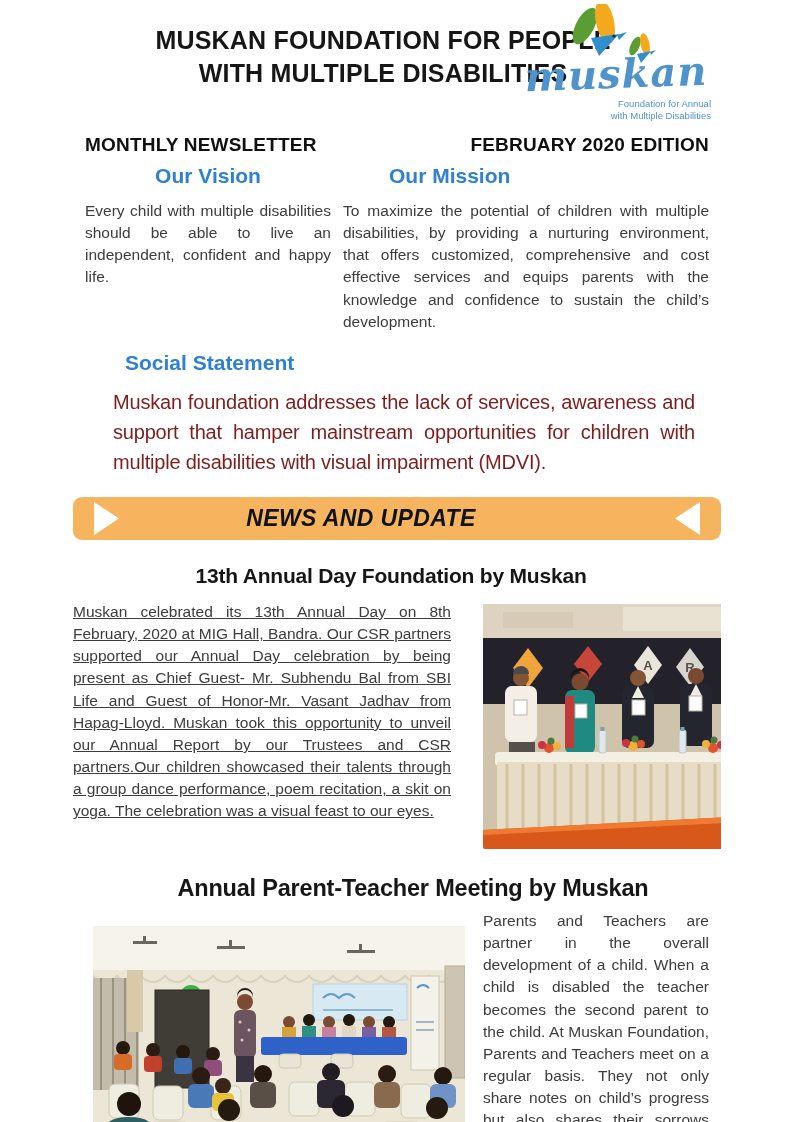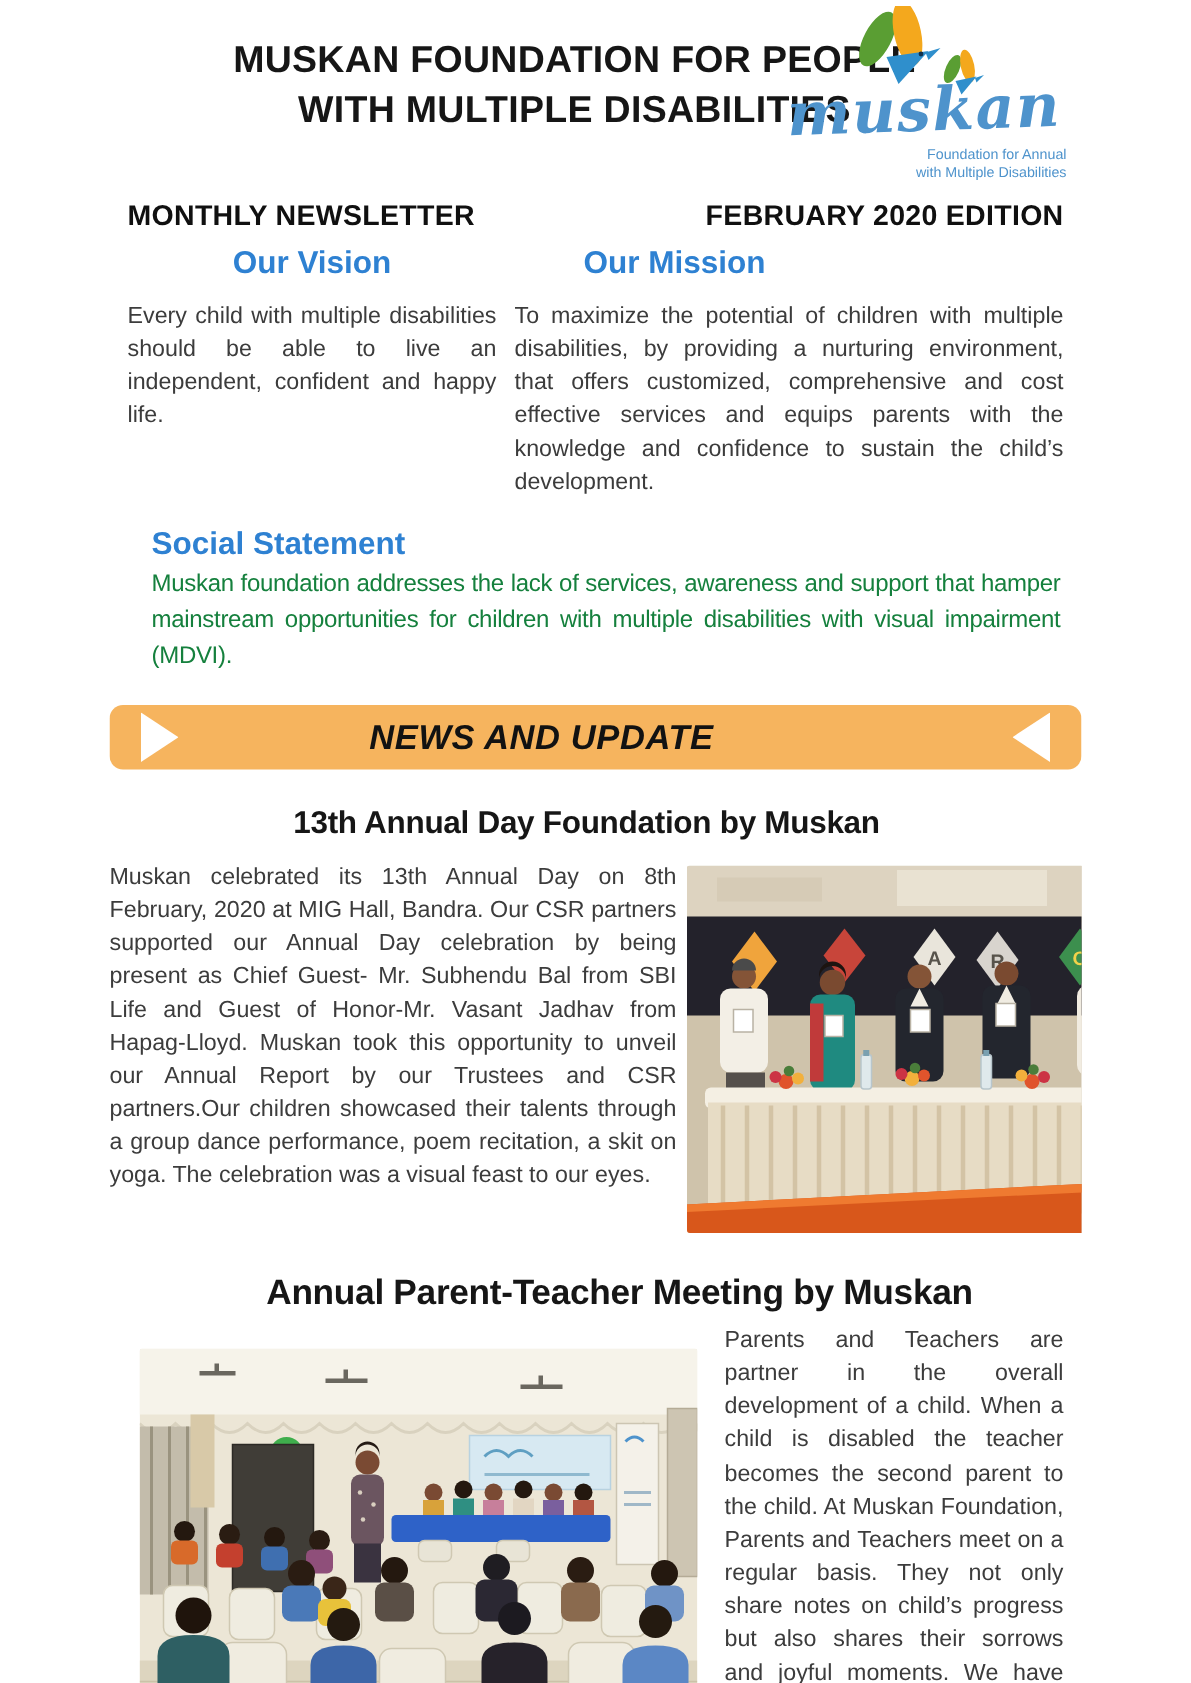--- a/index.html
+++ b/index.html
@@ -32,35 +32,35 @@
   
   .vm-row { display:flex; padding:0 12px; margin-top:8px; }
   .vision-col { width:246px; flex:none; }
   .mission-col { flex:1; padding-left:12px; }
   .blue-h { color:#2e81d2; font-size:21px; font-weight:bold; margin:0 0 12px 0; }
   .vision-col .blue-h { text-align:center; }
   .mission-col .blue-h { margin-left:46px; }
   .body-text { font-size:15.5px; line-height:1.43; text-align:justify; margin:0; color:#3c3c3c; }
   
   .social { padding:0 14px 0 28px; margin-top:18px; }
-  .social .blue-h { margin-bottom:3px; }
-  .social p { font-size:16px; line-height:1.5; text-align:justify; margin:0; color:#15803d; letter-spacing:-.2px; }
+  .social .blue-h { margin-bottom:3px;margin-left:24px; }
+  .social p { font-size:20px; line-height:1.5; text-align:justify; margin:12px; color:#7f1d1d; letter-spacing:-.2px; }
   
   .ribbon { position:relative; margin-top:20px; height:43px; background:#f6b45e;
     border-radius:9px; display:flex; align-items:center; justify-content:center; }
   .ribbon-notch { position:absolute; top:5px; bottom:5px; width:25px; background:#ffffff; }
   .notch-left  { left:21px;  clip-path:polygon(0 0, 100% 50%, 0 100%); }
   .notch-right { right:21px; clip-path:polygon(100% 0, 0 50%, 100% 100%); }
   .ribbon-label { font-size:23px; font-weight:bold; color:#121212; letter-spacing:.4px;
     transform:translateX(-36px);font-style:italic; }
   
   .a-heading { font-weight:bold; color:#161616; text-align:center; letter-spacing:-.2px; }
   .a1-heading { width:636px; font-size:21px; margin:24px 0 13px 0; }
   .a2-heading { width:680px; font-size:23.5px; margin:26px 0 8px 0; }
-  .a1-row { display:flex; gap:7px; padding:0 0; }
+  .a1-row { display:flex; gap:32px; padding:0 0;text-decoration:underline; }
   .a1-text { width:378px; flex:none; }
   .photo { flex:none; border-radius:2px; overflow:hidden; }
   .photo svg { display:block; }
   .a1-photo { width:384px; height:245px; margin-top:3px; }
   .a2-row { display:flex; gap:18px; padding:0 12px 0 20px; }
   .a2-photo { width:372px; height:245px; margin-top:16px; }
   .a2-text { flex:1; }
 </style>
 </head>
 <body>

